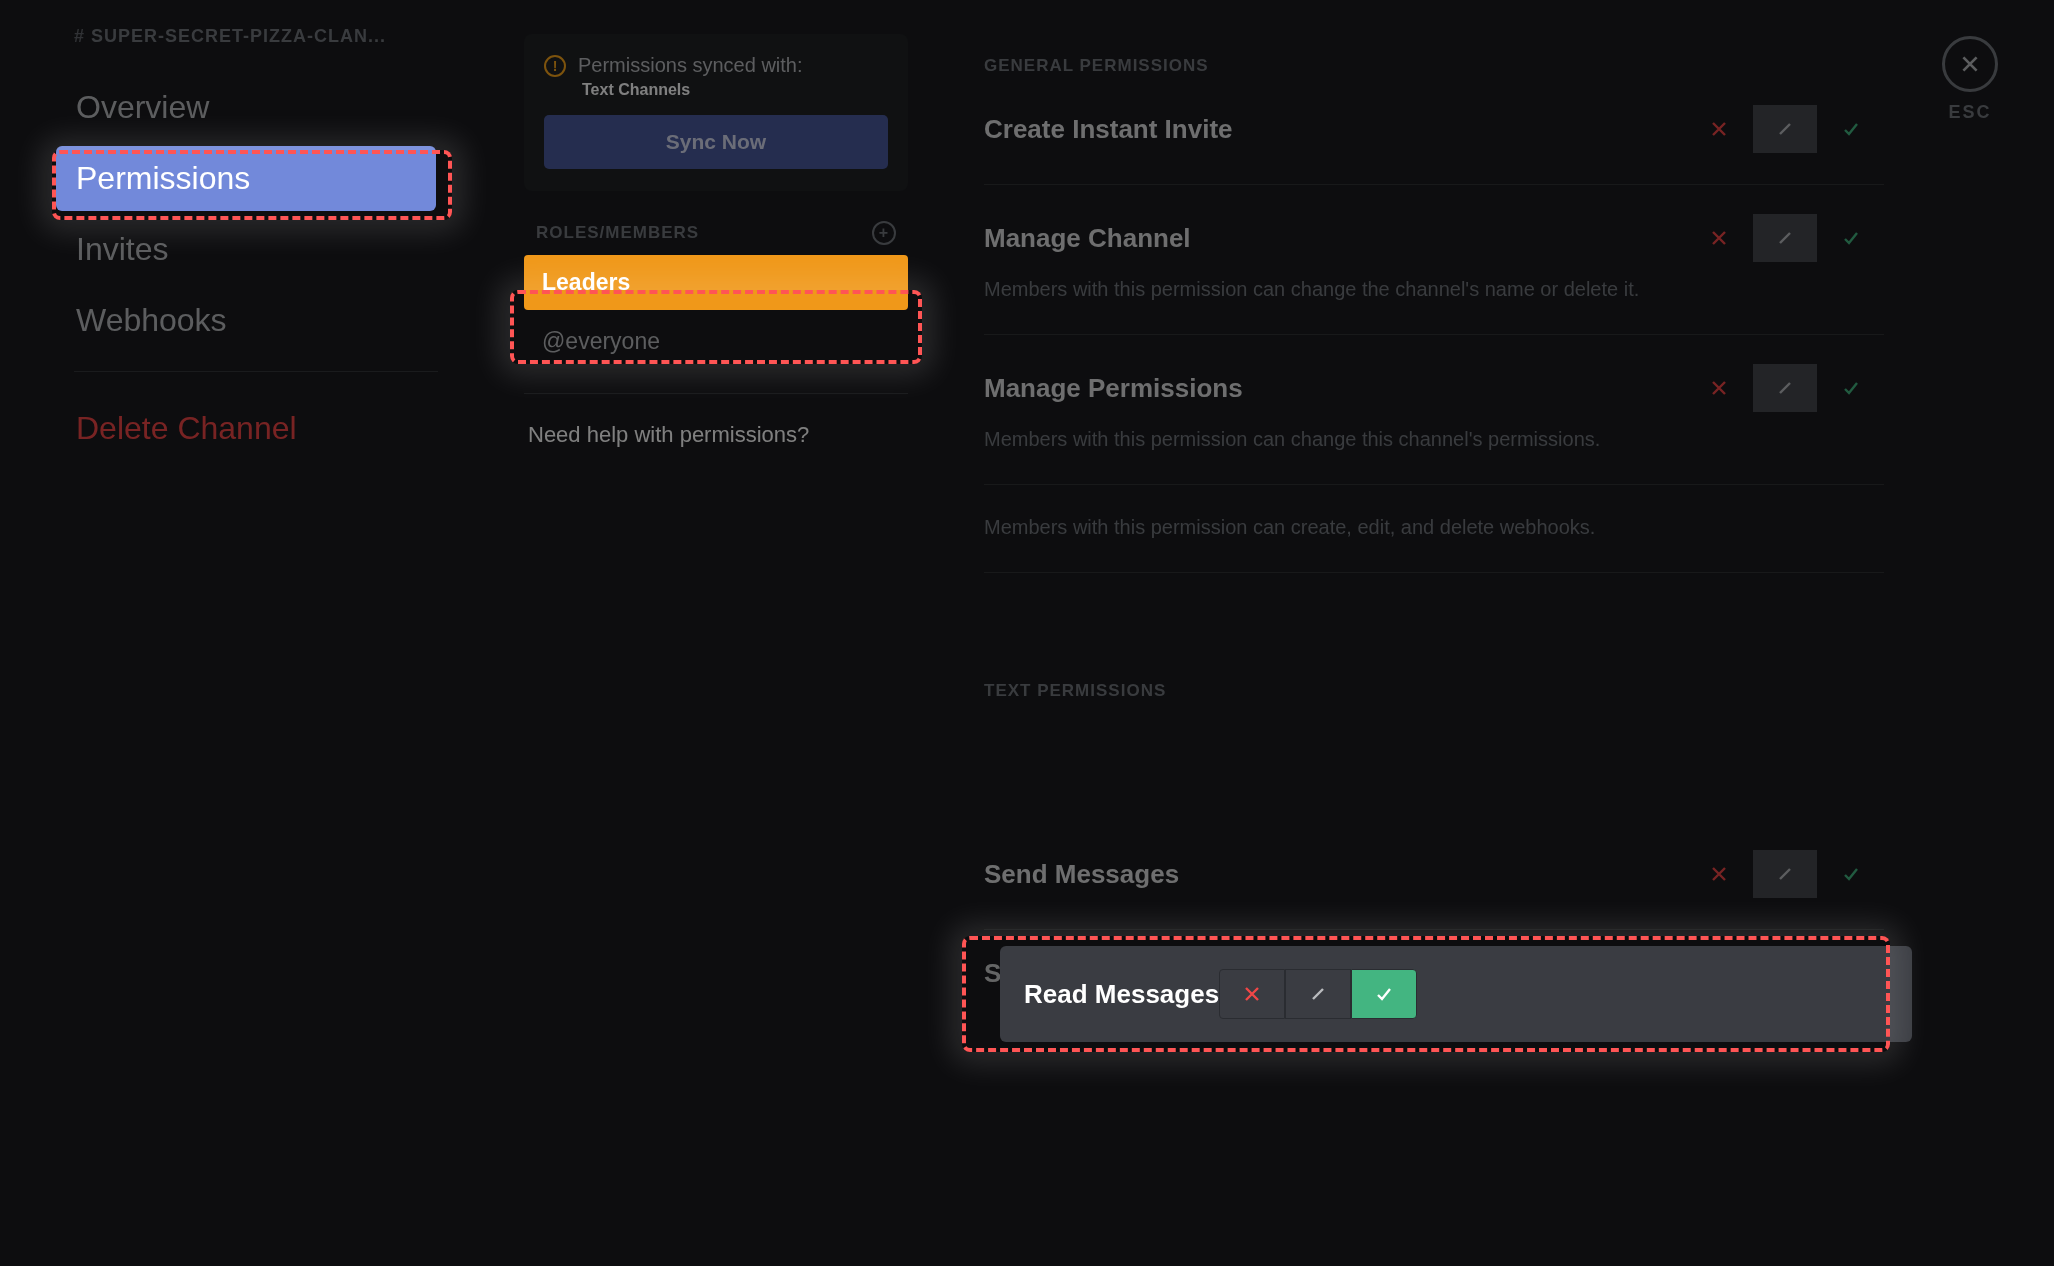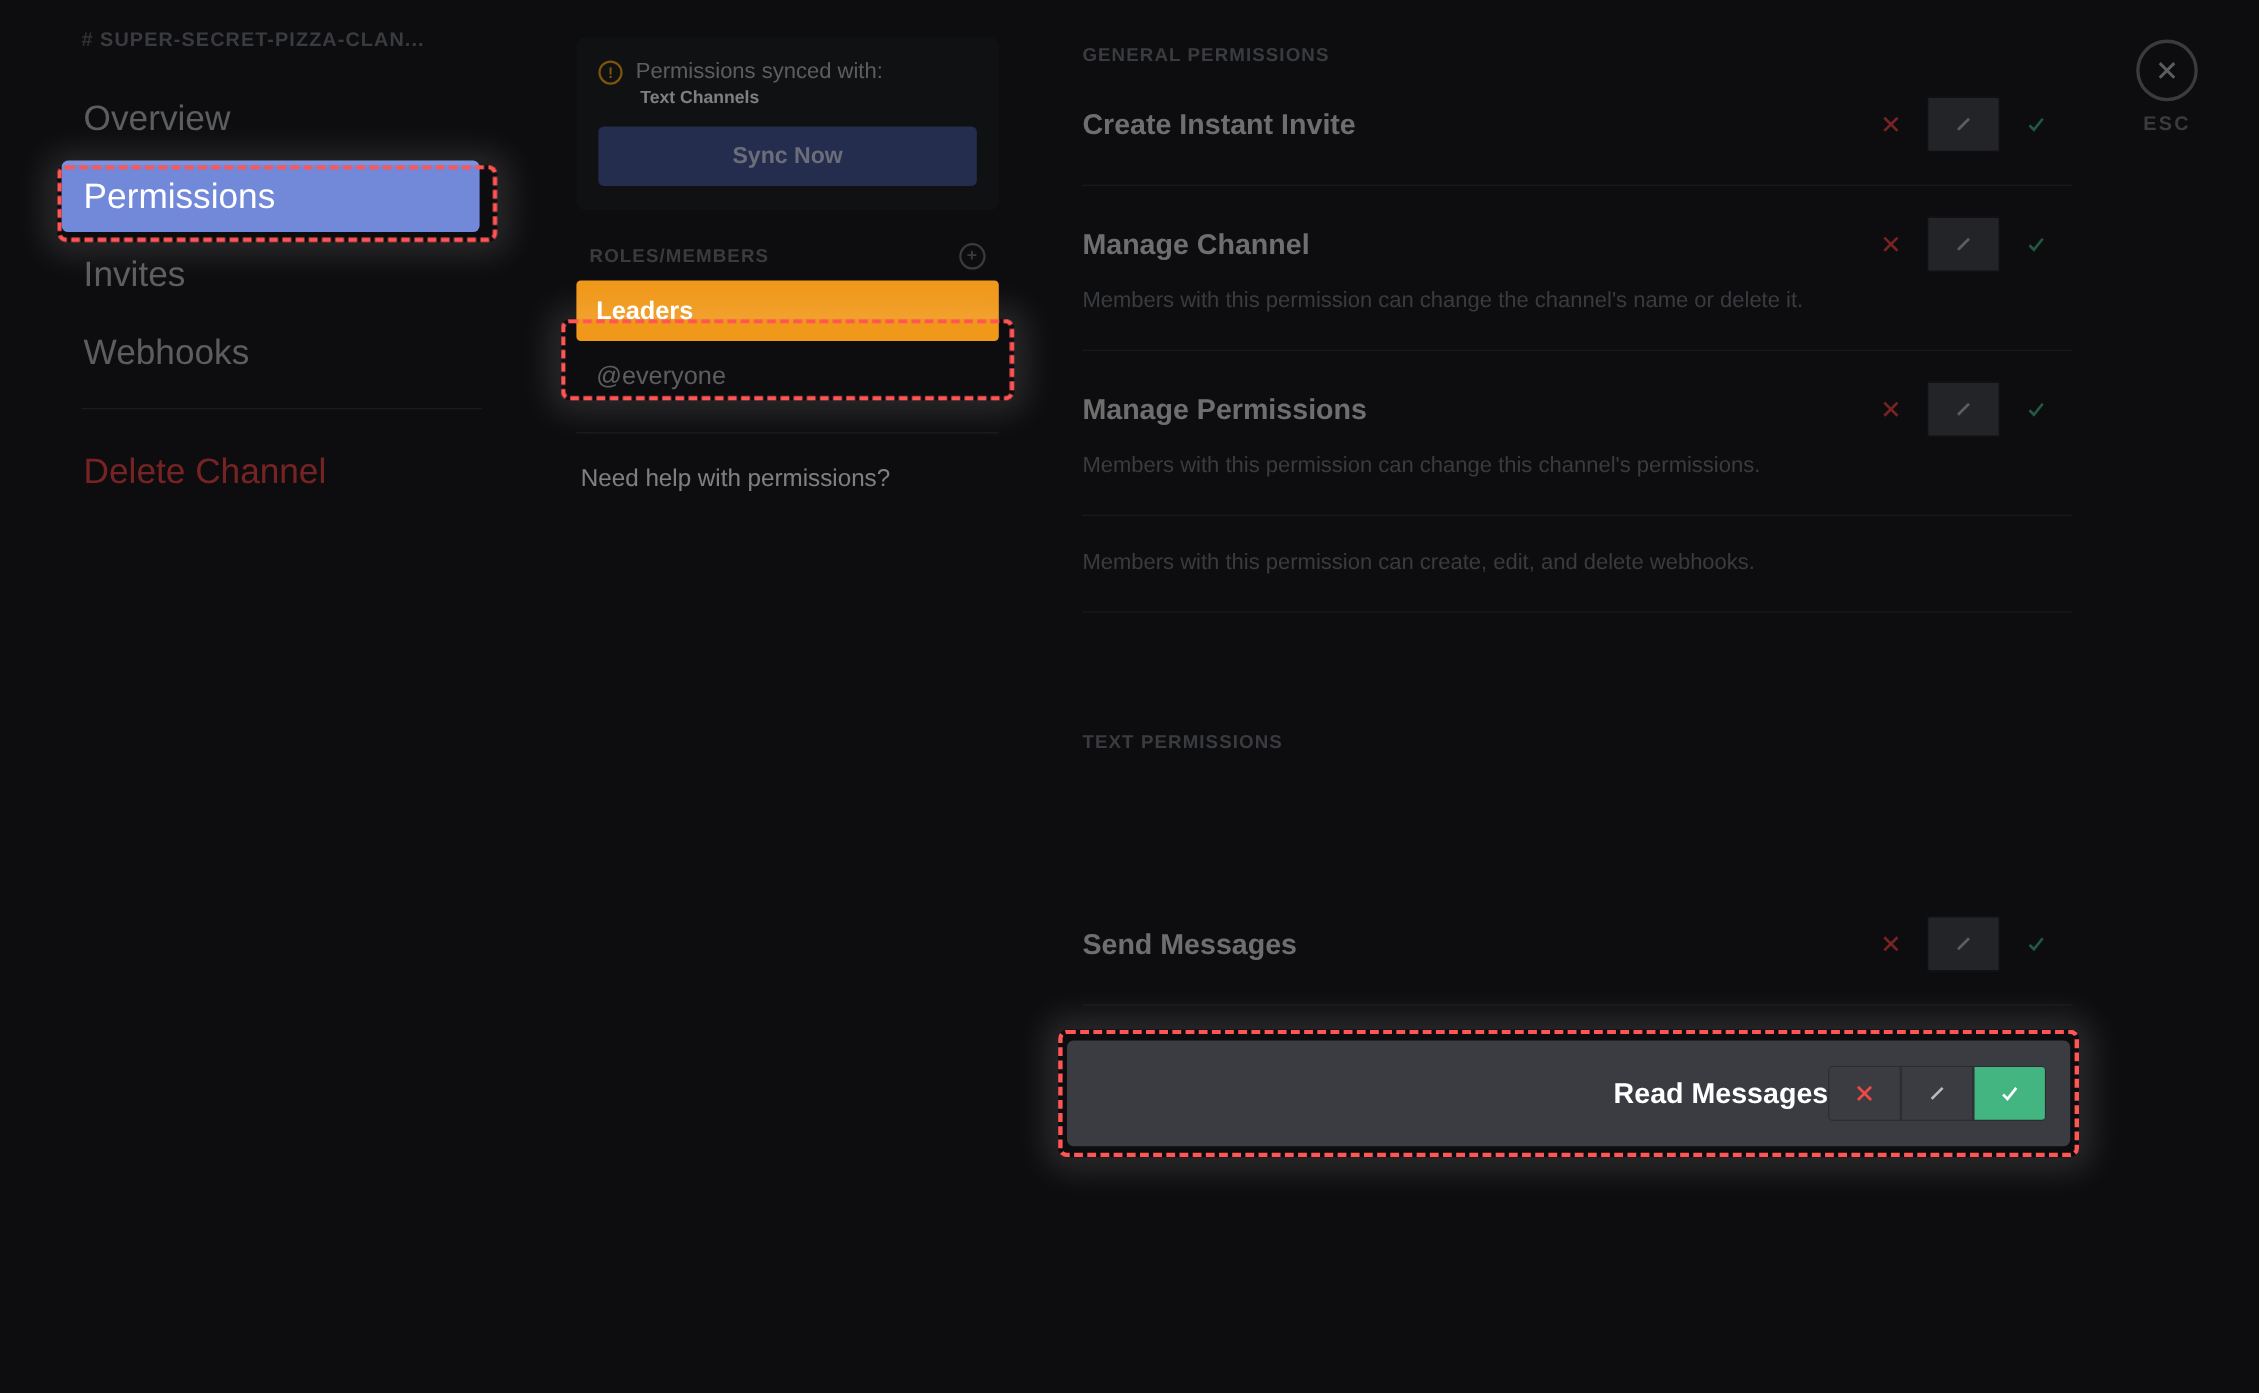--- a/index.html
+++ b/index.html
@@ -160,21 +160,21 @@
     color: #ffffff;
     font-size: 22px;
     cursor: pointer;
     padding-left: 4px;
   }
 
   
   .main {
     position: absolute;
     left: 984px;
-    top: 40px;
+    top: 56px;
     width: 900px;
   }
   .section-title {
     font-size: 17px;
     font-weight: 700;
     letter-spacing: 1px;
     color: #72767d;
     margin-bottom: 28px;
   }
   .perm-row {
@@ -276,30 +276,30 @@
     height: 74px;
   }
   .hl-readmsg {
     left: 962px;
     top: 936px;
     width: 928px;
     height: 116px;
   }
   .hl-readmsg-panel {
     position: fixed;
-    left: 970px;
+    left: 1000px;
     top: 946px;
     width: 912px;
     height: 96px;
     background: #3a3c42;
     border-radius: 6px;
     z-index: 60;
     display: flex;
     align-items: center;
-    justify-content: flex-end;
+    justify-content: flex-start;
     padding: 0 22px 0 24px;
   }
   .hl-readmsg-panel .perm-title { color: #fff; }
 
   
   .raise { position: relative; z-index: 70; }
 </style>
 </head>
 <body>
 

